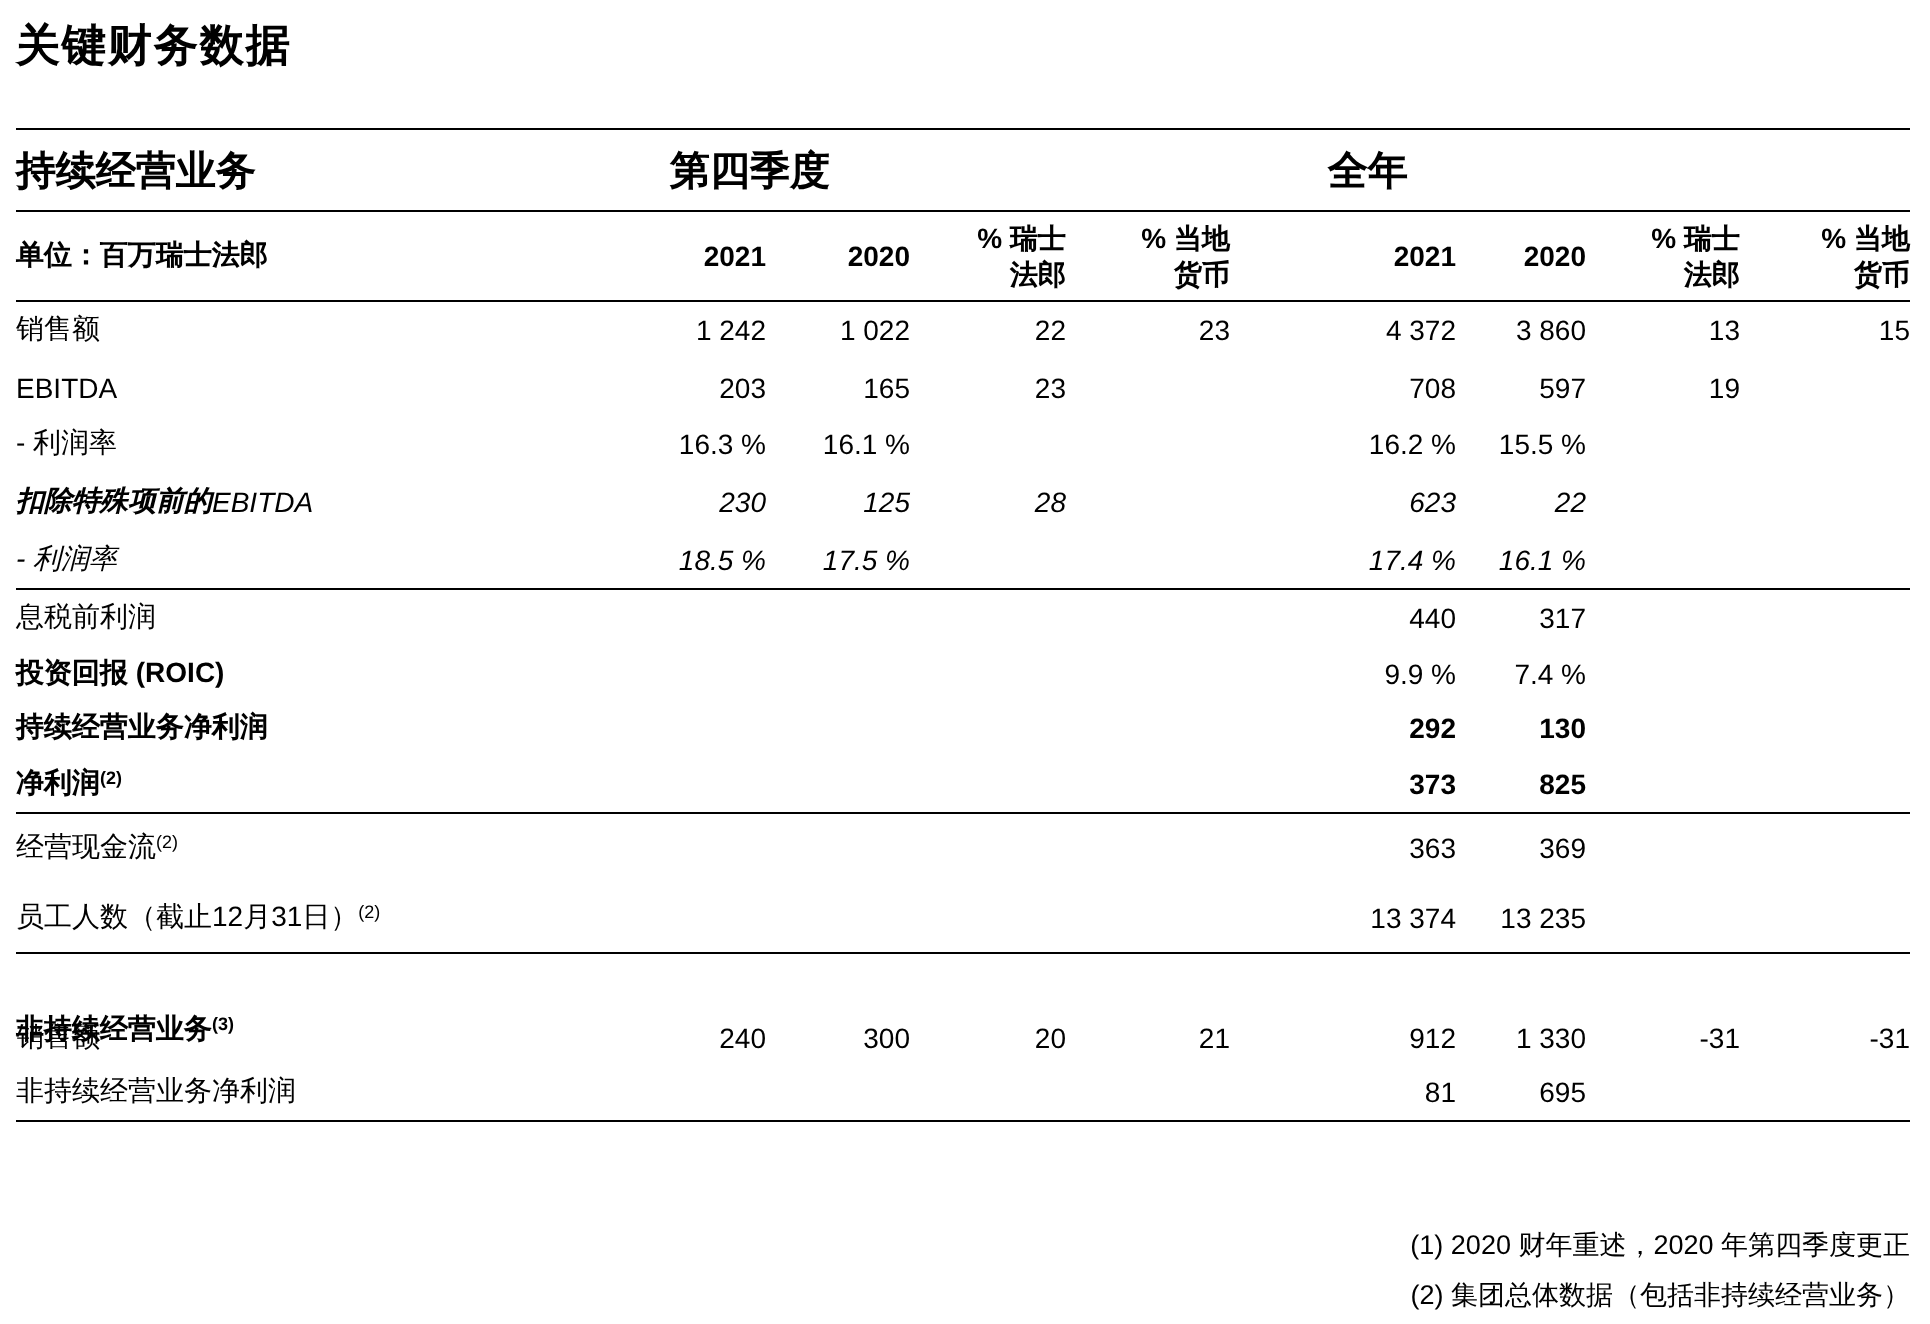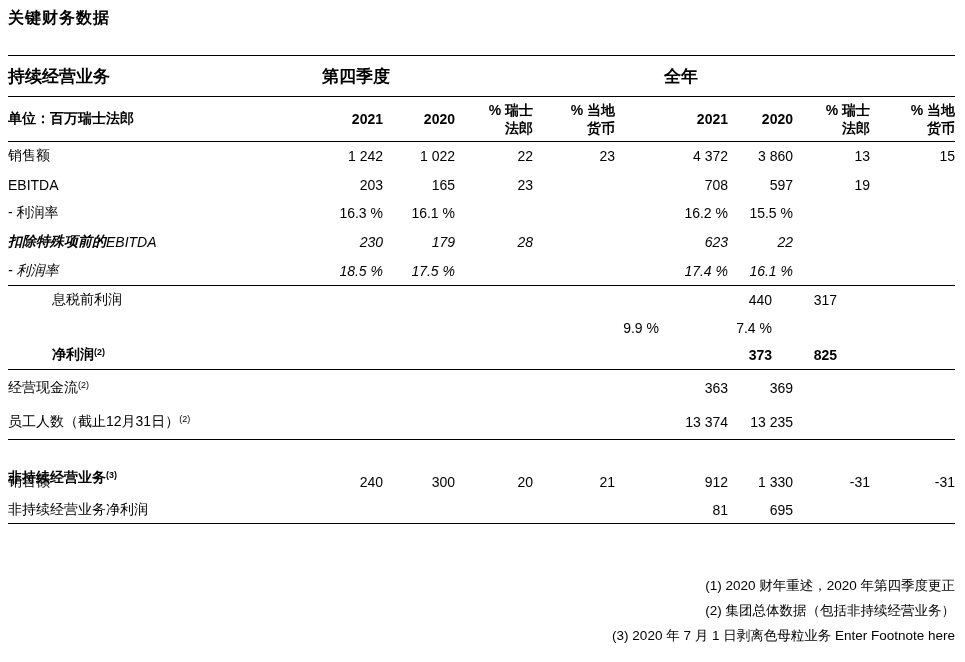--- a/index.html
+++ b/index.html
@@ -5,38 +5,38 @@
   * { box-sizing: border-box; margin: 0; padding: 0; }
   html, body { background: #ffffff; }
   body {
     width: 965px; height: 662px;
     font-family: "Liberation Sans", "DejaVu Sans", sans-serif;
     color: #000;
     overflow: hidden;
   }
   .page { padding: 6px 10px 0 8px; }
   h1.title {
-    font-size: 16px;
+    font-size: 22px;
     font-weight: bold;
     letter-spacing: 1px;
     margin: 2px 0 26px 0;
   }
   .fin-table { width: 947px; font-size: 14px; }
 
   
   .group-header-row {
     position: relative;
     height: 42px;
     border-top: 1px solid #000;
     border-bottom: 1px solid #000;
     display: flex;
     align-items: center;
   }
-  .group-header-row span { font-weight: bold; font-size: 17px; }
-  .gh-q4 { position: absolute; left: 314px; }
+  .group-header-row span { font-weight: bold; font-size: 20px; }
+  .gh-q4 { position: absolute; left: 327px; }
   .gh-fy { position: absolute; left: 656px; text-align: right; }
 
   
   .grid {
     display: grid;
     grid-template-columns: 322px 53px 72px 78px 82px 113px 65px 77px 85px;
   }
   .cell { display: flex; align-items: center; }
   .cell.label { justify-content: flex-start; white-space: nowrap; }
   .cell.num { justify-content: flex-end; text-align: right; white-space: nowrap; }
@@ -48,21 +48,21 @@
     flex-direction: column;
     justify-content: center;
     align-items: flex-end;
     line-height: 18px;
   }
 
   
   #sections { border-bottom: 1px solid #000; }
   .section.s1, .section.s2, .section.s3 { border-top: 1px solid #000; }
   .s0 .row { height: 28.6px; }
-  .s1 .row { height: 27.8px; margin-left: 44px; }
+  .s1 .row { height: 27.8px; }
   .s2 .row { height: 34.5px; }
   .s3 .row { height: 27.7px; }
 
   .row.style-italic .cell,
   .row.style-italic-zh .cell { font-style: italic; }
   .row.style-italic-zh .lab-main { font-weight: bold; }
   .row.style-bold .cell { font-weight: bold; }
   .row.style-bold-label .cell.label { font-weight: bold; }
   .row.style-section .cell.label { font-weight: bold; margin-top: 29px; }
 
@@ -165,21 +165,21 @@
     <div class="cell num">15.5 %</div>
     <div class="cell num"></div>
     <div class="cell num"></div>
   </div>
           <div class="row grid style-italic-zh">
     <div class="cell label">
               <span class="lab-main">扣除特殊项前的</span>
               <span class="lab-suffix">EBITDA</span>
             </div>
     <div class="cell num">230</div>
-    <div class="cell num">179</div>
+    <div class="cell num">125</div>
     <div class="cell num">28</div>
     <div class="cell num"></div>
     <div class="cell num">623</div>
     <div class="cell num">22</div>
     <div class="cell num"></div>
   </div>
           <div class="row grid style-italic">
     <div class="cell label">
               <span class="lab-main">- 利润率</span>
             </div>
@@ -201,26 +201,42 @@
     <div class="cell num"></div>
     <div class="cell num"></div>
     <div class="cell num"></div>
     <div class="cell num"></div>
     <div class="cell num">440</div>
     <div class="cell num">317</div>
     <div class="cell num"></div>
     <div class="cell num"></div>
   </div>
           <div class="row grid style-bold-label">
+    <div class="cell label">
+              <span class="lab-main">投资回报 (ROIC)</span>
+            </div>
     <div class="cell num"></div>
     <div class="cell num"></div>
     <div class="cell num"></div>
     <div class="cell num"></div>
     <div class="cell num">9.9 %</div>
     <div class="cell num">7.4 %</div>
+    <div class="cell num"></div>
+    <div class="cell num"></div>
+  </div>
+          <div class="row grid style-bold">
+    <div class="cell label">
+              <span class="lab-main">持续经营业务净利润</span>
+            </div>
+    <div class="cell num"></div>
+    <div class="cell num"></div>
+    <div class="cell num"></div>
+    <div class="cell num"></div>
+    <div class="cell num">292</div>
+    <div class="cell num">130</div>
     <div class="cell num"></div>
     <div class="cell num"></div>
   </div>
           <div class="row grid style-bold">
     <div class="cell label">
               <span class="lab-main">净利润</span>
               <sup class="lab-sup">(2)</sup>
             </div>
     <div class="cell num"></div>
     <div class="cell num"></div>

